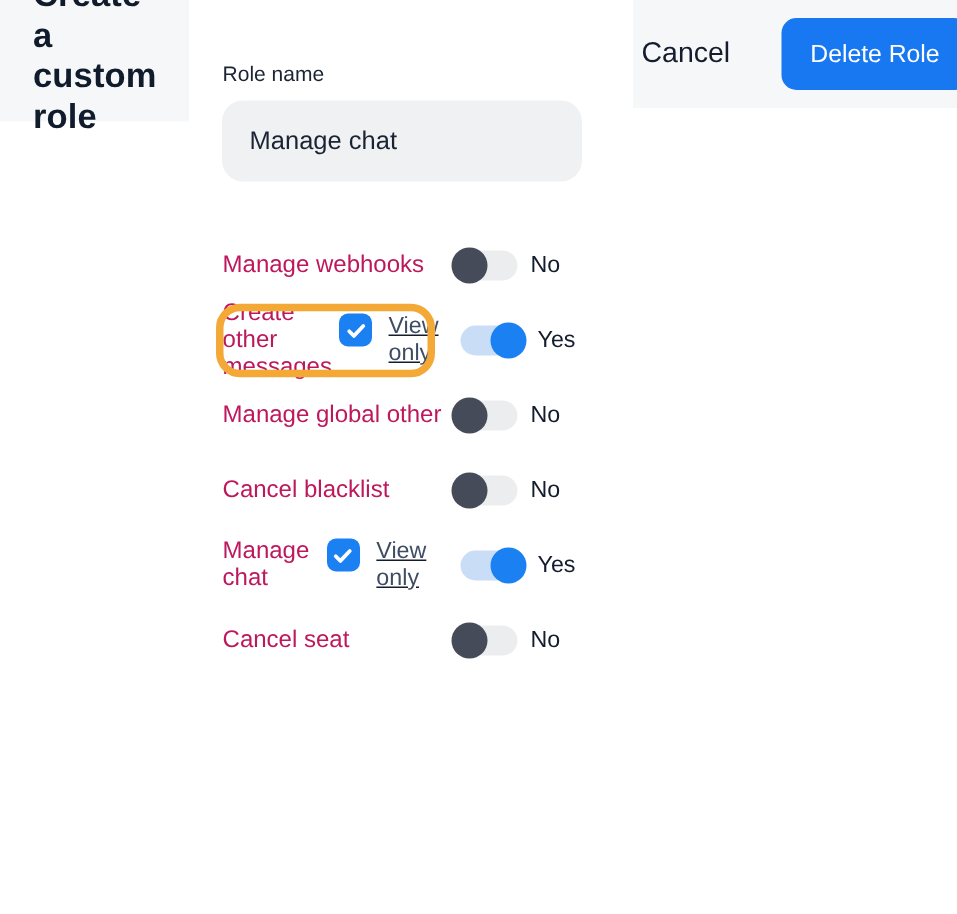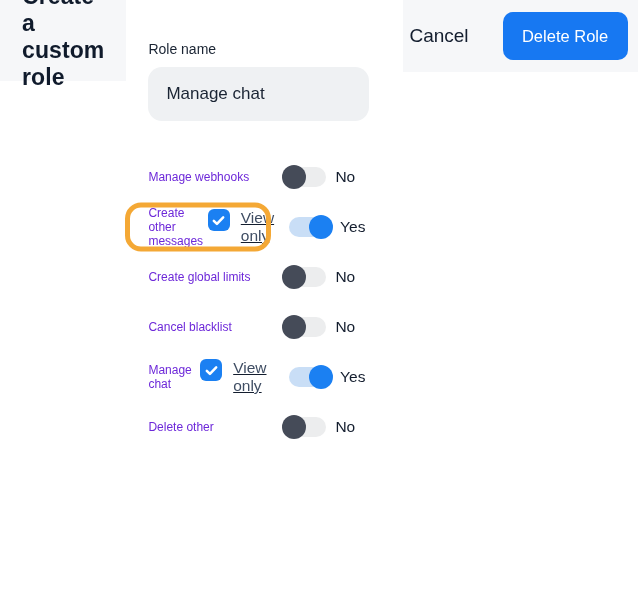--- a/index.html
+++ b/index.html
@@ -43,21 +43,21 @@
     font-family: "Liberation Sans", "DejaVu Sans", sans-serif;
     font-size: 17px; color: #1a2433;
   }
   .permissions { margin-top: 31px; }
   .perm-row {
     position: relative;
     height: 50px;
     display: flex; align-items: center;
     padding-right: 16px;
   }
-  .perm-label { flex: 1 1 auto; font-size: 12px; color: #6d28d9; }
+  .perm-label { flex: 1 1 auto; font-size: 16px; color: #be185d; }
   .view-only {
     display: flex; align-items: flex-start;
     margin-right: 15px;
     text-decoration: underline;
   }
   .checkbox {
     width: 22px; height: 22px;
     border-radius: 6px;
     background: #1b80f2;
     display: flex; align-items: center; justify-content: center;
@@ -154,21 +154,21 @@
       <span class="view-only-label">View only</span>
     </span>
     <span class="highlight-ring"></span>
     <span class="toggle on">
       <span class="knob"></span>
     </span>
     <span class="toggle-state">Yes</span>
   </div>
 
   <div class="perm-row">
-    <span class="perm-label">Create global limits</span>
+    <span class="perm-label">Manage global other</span>
 
     <span class="toggle off">
       <span class="knob"></span>
     </span>
     <span class="toggle-state">No</span>
   </div>
 
   <div class="perm-row">
     <span class="perm-label">Cancel blacklist</span>
 
@@ -191,21 +191,21 @@
       <span class="view-only-label">View only</span>
     </span>
 
     <span class="toggle on">
       <span class="knob"></span>
     </span>
     <span class="toggle-state">Yes</span>
   </div>
 
   <div class="perm-row">
-    <span class="perm-label">Delete other</span>
+    <span class="perm-label">Cancel seat</span>
 
     <span class="toggle off">
       <span class="knob"></span>
     </span>
     <span class="toggle-state">No</span>
   </div>
 </div>
   </div>
 
   <div class="modal-footer">

